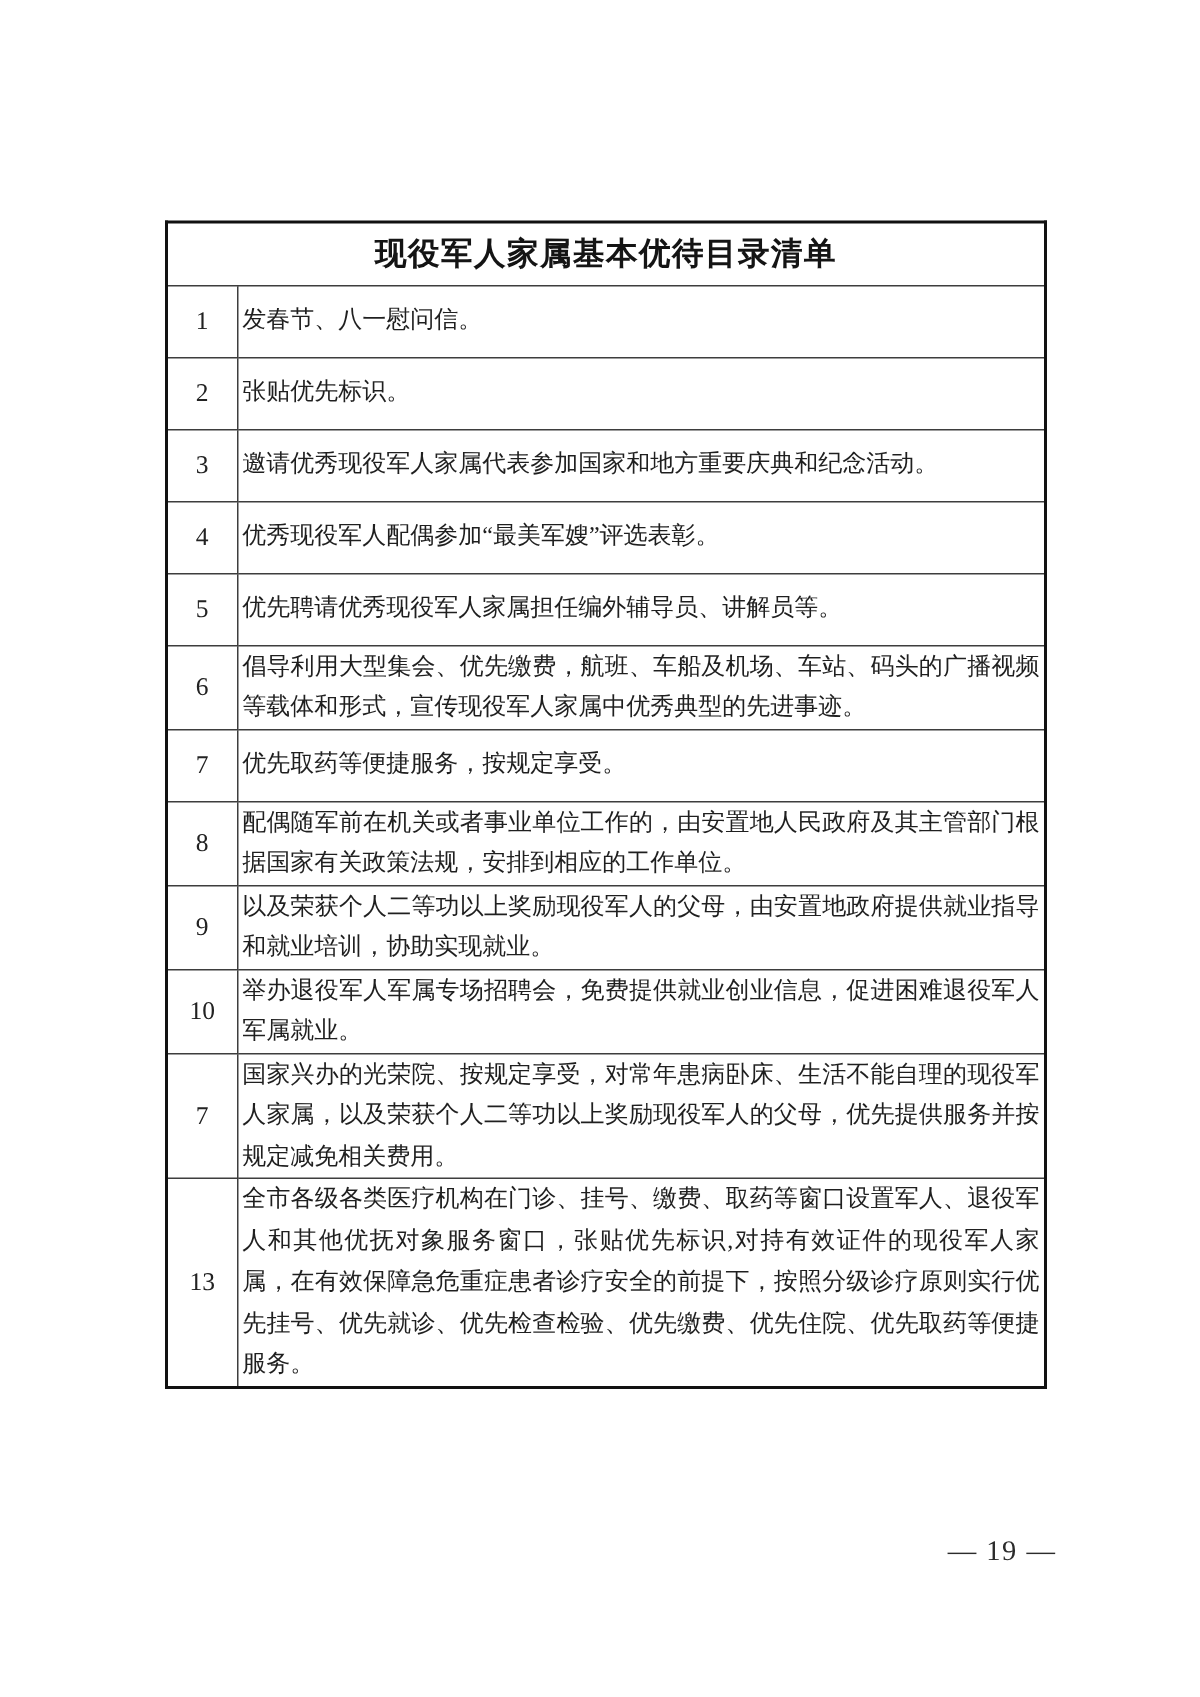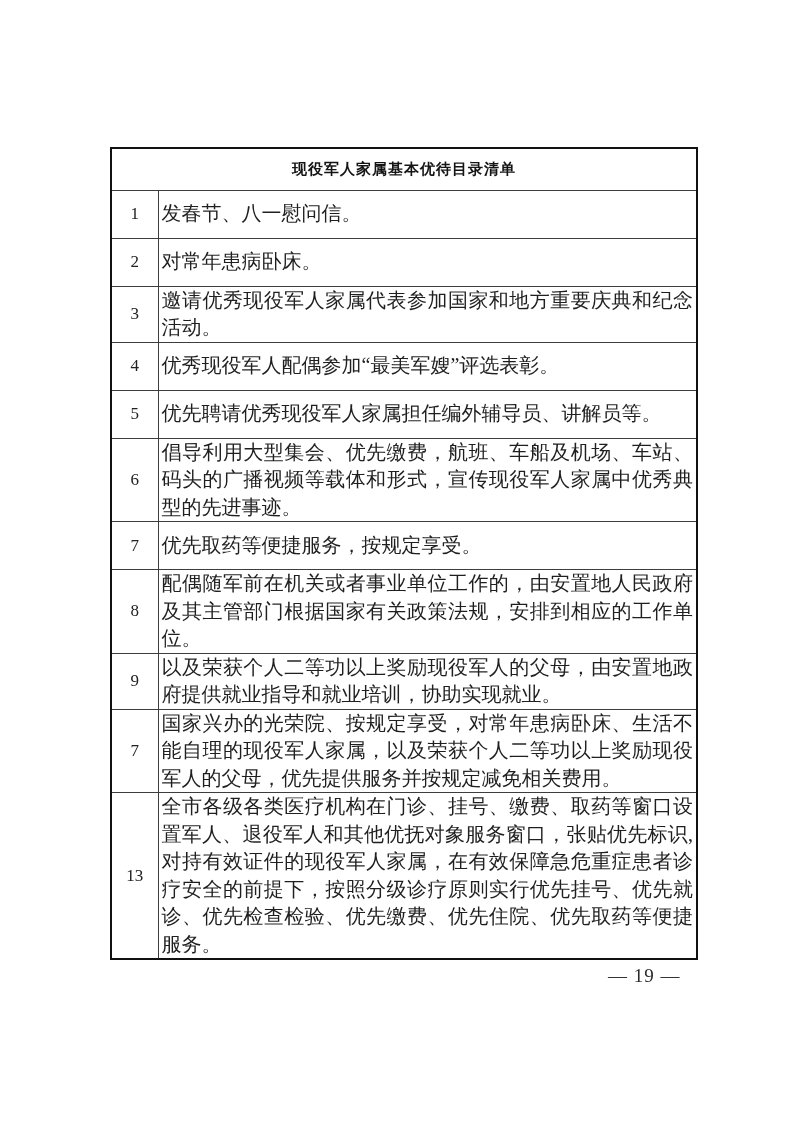--- a/index.html
+++ b/index.html
@@ -24,45 +24,46 @@
   }
   table.treatment td {
     border: 1px solid #3d3d3d;
     vertical-align: middle;
   }
   col.col-num { width: 47px; }
   td.title-cell {
     height: 42px;
     text-align: center;
     font-weight: bold;
-    font-size: 15px;
+    font-size: 21px;
     letter-spacing: 1px;
     font-family: "Liberation Sans", "DejaVu Sans", sans-serif;
     color: #141414;
   }
   td.num-cell {
     text-align: center;
     font-size: 17px;
     color: #222222;
   }
   td.text-cell {
     height: 48px;
-    font-size: 20px;
+    font-size: 16px;
     line-height: 27.5px;
     padding: 0 3px 0 3px;
     text-align: justify;
     color: #1f1f1f;
   }
   .page-number {
     position: absolute;
     left: 608px;
-    top: 962px;
+    top: 1021px;
     width: 120px;
     height: 28px;
     line-height: 28px;
+    text-align: center;
     font-size: 19px;
     letter-spacing: 1px;
     color: #2b2b2b;
     font-family: "Liberation Serif", "DejaVu Serif", serif;
   }
 </style>
 </head>
 <body>
 
 <div class="page">
@@ -77,21 +78,21 @@
         <td class="title-cell" colspan="2">现役军人家属基本优待目录清单</td>
       </tr>
 
   <tr>
     <td class="num-cell">1</td>
     <td class="text-cell">发春节、八一慰问信。</td>
   </tr>
 
   <tr>
     <td class="num-cell">2</td>
-    <td class="text-cell">对常年患病卧床。</td>
+    <td class="text-cell">张贴优先标识。</td>
   </tr>
 
   <tr>
     <td class="num-cell">3</td>
     <td class="text-cell">邀请优秀现役军人家属代表参加国家和地方重要庆典和纪念活动。</td>
   </tr>
 
   <tr>
     <td class="num-cell">4</td>
     <td class="text-cell">优秀现役军人配偶参加“最美军嫂”评选表彰。</td>
@@ -115,20 +116,24 @@
   <tr>
     <td class="num-cell">8</td>
     <td class="text-cell">配偶随军前在机关或者事业单位工作的，由安置地人民政府及其主管部门根据国家有关政策法规，安排到相应的工作单位。</td>
   </tr>
 
   <tr>
     <td class="num-cell">9</td>
     <td class="text-cell">以及荣获个人二等功以上奖励现役军人的父母，由安置地政府提供就业指导和就业培训，协助实现就业。</td>
   </tr>
 
+  <tr>
+    <td class="num-cell">10</td>
+    <td class="text-cell">举办退役军人军属专场招聘会，免费提供就业创业信息，促进困难退役军人军属就业。</td>
+  </tr>
 
 
   <tr>
     <td class="num-cell">7</td>
     <td class="text-cell">国家兴办的光荣院、按规定享受，对常年患病卧床、生活不能自理的现役军人家属，以及荣获个人二等功以上奖励现役军人的父母，优先提供服务并按规定减免相关费用。</td>
   </tr>
 
   <tr>
     <td class="num-cell">13</td>
     <td class="text-cell">全市各级各类医疗机构在门诊、挂号、缴费、取药等窗口设置军人、退役军人和其他优抚对象服务窗口，张贴优先标识,对持有效证件的现役军人家属，在有效保障急危重症患者诊疗安全的前提下，按照分级诊疗原则实行优先挂号、优先就诊、优先检查检验、优先缴费、优先住院、优先取药等便捷服务。</td>

